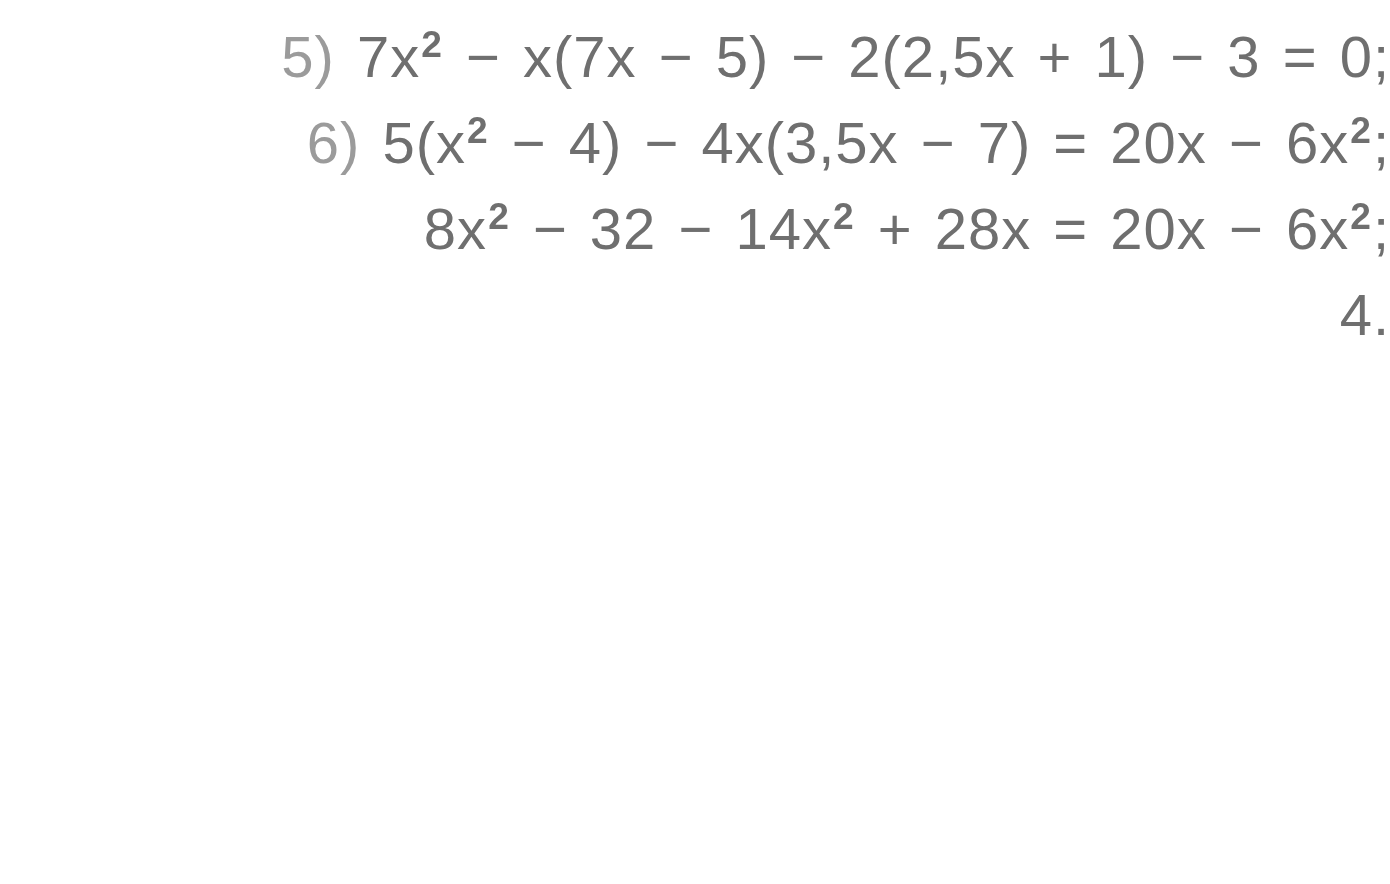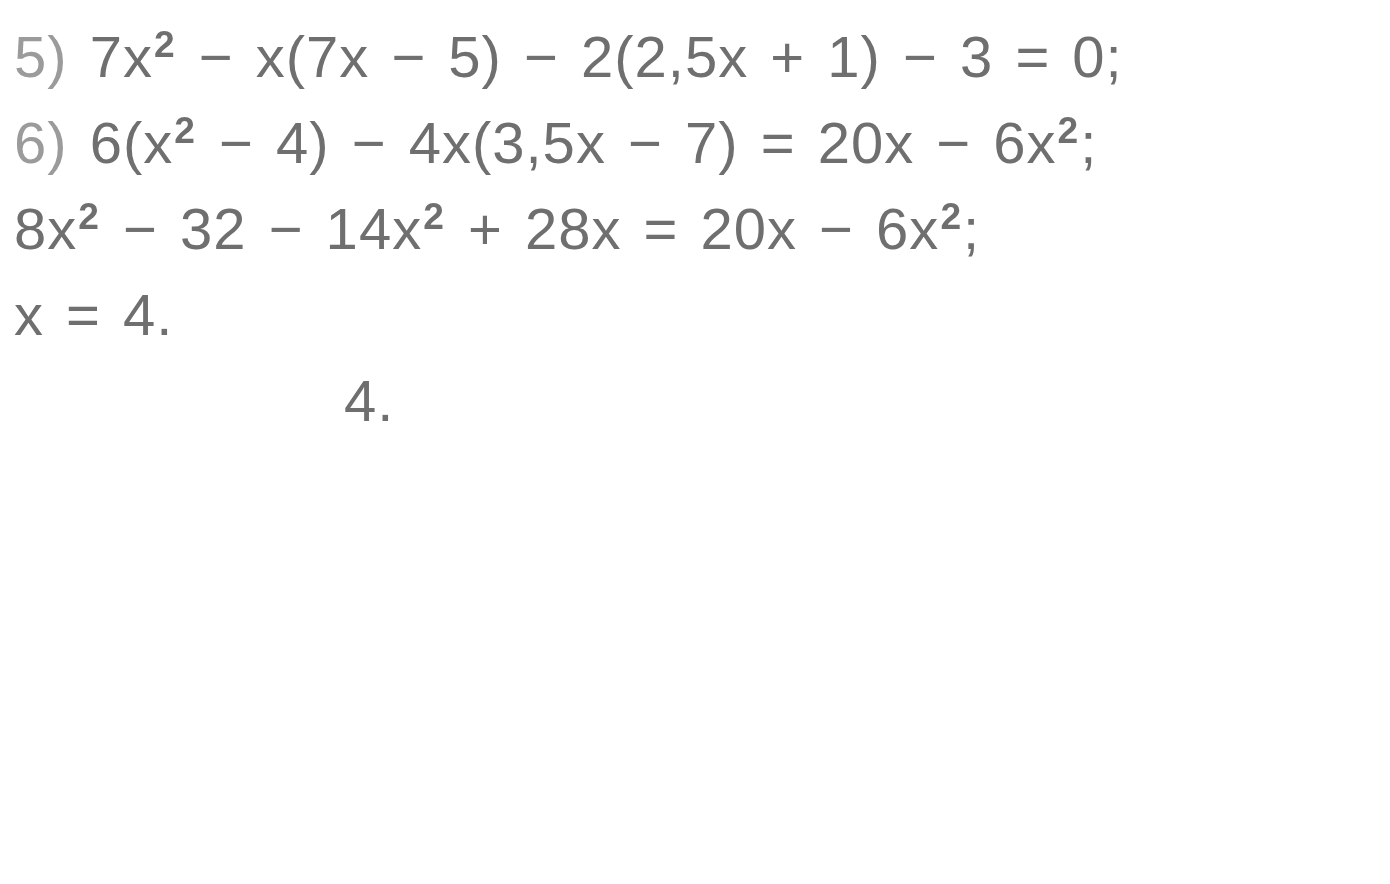--- a/index.html
+++ b/index.html
@@ -12,20 +12,21 @@
     height: 884px;
     overflow: hidden;
     font-family: "Liberation Sans", sans-serif;
   }
   .page {
     width: 100%;
     height: 100%;
     box-sizing: border-box;
     padding: 14px 0 0 14px;
     background: var(--page-bg, #ffffff);
+    text-align: right;
   }
   .doc {
     filter: blur(0.35px);
   }
   .line {
     font-size: 58px;
     line-height: 86px;
     height: 86px;
     white-space: nowrap;
     color: var(--text-color, #6f6f6f);
@@ -45,18 +46,17 @@
     margin-left: 1px;
     margin-right: 2px;
   }
 </style>
 </head>
 <body>
 
 <div class="page">
   <div class="doc">
       <div class="line"><span class="marker">5) </span><span>7x</span><sup class="sup">2</sup><span> − x(7x − 5) − 2(2,5x + 1) − 3 = 0;</span></div>
-      <div class="line"><span class="marker">6) </span><span>6(x</span><sup class="sup">2</sup><span> − 4) − 4x(3,5x − 7) = 20x − 6x</span><sup class="sup">2</sup><span>;</span></div>
+      <div class="line"><span class="marker">6) </span><span>5(x</span><sup class="sup">2</sup><span> − 4) − 4x(3,5x − 7) = 20x − 6x</span><sup class="sup">2</sup><span>;</span></div>
       <div class="line"><span>8x</span><sup class="sup">2</sup><span> − 32 − 14x</span><sup class="sup">2</sup><span> + 28x = 20x − 6x</span><sup class="sup">2</sup><span>;</span></div>
-      <div class="line"><span>x = 4.</span></div>
       <div class="line" style="padding-left: 330px;"><span>4.</span></div>
     </div>
 </div>
 
 </body></html>

